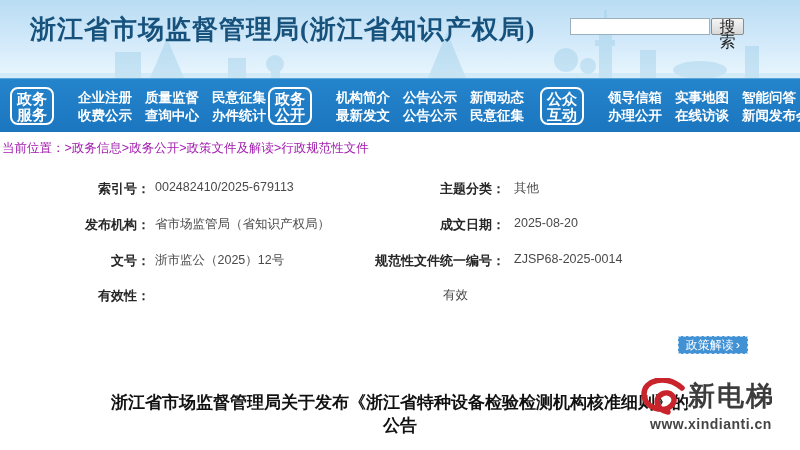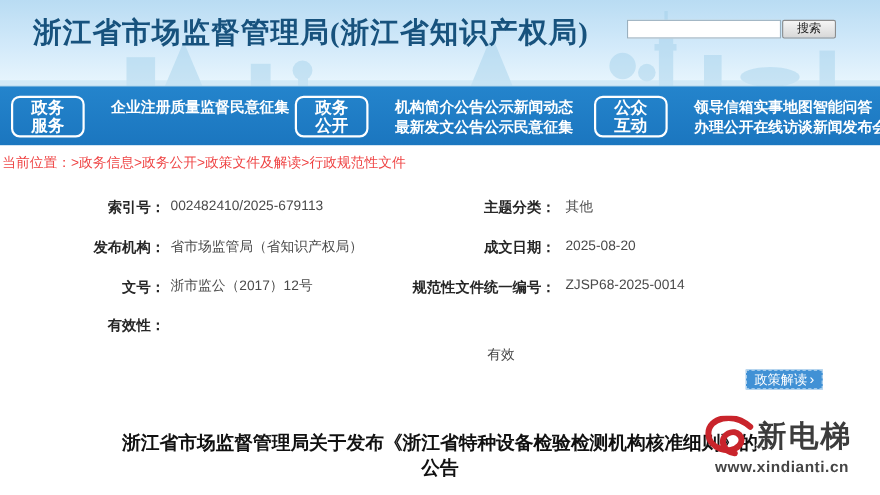--- a/index.html
+++ b/index.html
@@ -7,39 +7,39 @@
          font-family:"Liberation Sans","DejaVu Sans",sans-serif;}
 
   
   .hdr{position:absolute;left:0;top:0;width:800px;height:78px;
        background:linear-gradient(180deg,#b9dcf3 0%,#d3eafa 55%,#e9f6fd 100%);}
   .skyline{position:absolute;left:0;bottom:0;width:800px;height:78px;}
   .site-title{position:absolute;left:30px;top:12px;font-size:26px;font-weight:bold;
        color:#17527d;font-family:"Liberation Serif","DejaVu Serif",serif;letter-spacing:1px;white-space:nowrap;}
   .search-input{position:absolute;left:570px;top:18px;width:132px;height:13px;
        border:1px solid #9ab0bf;background:#fff;font-size:11px;padding:1px 3px;outline:none;}
-  .search-btn{position:absolute;left:711px;top:18px;width:49px;height:17px;
+  .search-btn{position:absolute;left:711px;top:18px;width:33px;height:17px;
        background:linear-gradient(#f5f5f5,#d8d8d8);border:1px solid #8c8c8c;border-radius:2px;
-       font-size:11px;color:#222;line-height:15px;text-align:center;cursor:pointer;padding:0;}
+       font-size:16px;color:#222;line-height:15px;text-align:center;cursor:pointer;padding:0;}
 
   
   .nav{position:absolute;left:0;top:78px;width:800px;height:54px;
        background:linear-gradient(180deg,#2484cc 0%,#1b76bf 100%);border-top:1px solid #5aa5d8;box-sizing:border-box;}
   .nav-sec{position:absolute;top:8px;display:flex;}
   .nav-sec.s1{left:10px;} .nav-sec.s2{left:268px;} .nav-sec.s3{left:540px;}
-  .nav-tab{width:67px;height:38px;box-sizing:border-box;border:2px solid #fff;border-radius:8px;
+  .nav-tab{width:44px;height:38px;box-sizing:border-box;border:2px solid #fff;border-radius:8px;
        color:#fff;font-weight:bold;font-size:15px;line-height:16px;text-align:center;
        padding-top:2px;cursor:pointer;flex:none;}
   .nav-items{display:flex;flex-direction:column;justify-content:space-between;
        margin-left:24px;padding:2px 0 3px 0;}
-  .nav-row{display:flex;white-space:nowrap;}
+  .nav-row{display:flex;gap:13px;white-space:nowrap;}
   .nav-row span{color:#fff;font-weight:bold;font-size:13.5px;cursor:pointer;}
 
   
-  .crumb{position:absolute;left:2px;top:140px;font-size:12.5px;color:#ef4444;white-space:nowrap;}
+  .crumb{position:absolute;left:2px;top:140px;font-size:12.5px;color:#a21caf;white-space:nowrap;}
   .crumb span{display:inline;}
 
   
   .m-label{position:absolute;font-size:13px;font-weight:bold;color:#262626;text-align:right;white-space:nowrap;}
   .m-value{position:absolute;font-size:12.5px;color:#4a4a4a;white-space:nowrap;}
   .ll{left:40px;width:110px;text-align:right;} .lv{left:155px;}
   .rl{left:325px;width:180px;} .rv{left:514px;}
   .r1{top:180px;} .r2{top:216px;} .r3{top:252px;} .r4{top:287px;}
 
   .policy-btn{position:absolute;left:678px;top:336px;width:70px;height:18px;box-sizing:border-box;
@@ -97,20 +97,25 @@
       <div class="nav-tab">
         <div>政务</div>
         <div>服务</div>
       </div>
       <div class="nav-items">
         <div class="nav-row">
           <span>企业注册</span>
           <span>质量监督</span>
           <span>民意征集</span>
         </div>
+        <div class="nav-row">
+          <span>收费公示</span>
+          <span>查询中心</span>
+          <span>办件统计</span>
+        </div>
       </div>
     </div>
 
     <div class="nav-sec s2">
       <div class="nav-tab">
         <div>政务</div>
         <div>公开</div>
       </div>
       <div class="nav-items">
         <div class="nav-row">
@@ -153,26 +158,26 @@
     <span class="m-value lv r1">002482410/2025-679113</span>
     <span class="m-label rl r1">主题分类：</span>
     <span class="m-value rv r1">其他</span>
 
     <span class="m-label ll r2">发布机构：</span>
     <span class="m-value lv r2">省市场监管局（省知识产权局）</span>
     <span class="m-label rl r2">成文日期：</span>
     <span class="m-value rv r2">2025-08-20</span>
 
     <span class="m-label ll r3">文号：</span>
-    <span class="m-value lv r3">浙市监公（2017）12号</span>
+    <span class="m-value lv r3">浙市监公（2025）12号</span>
     <span class="m-label rl r3">规范性文件统一编号：</span>
     <span class="m-value rv r3">ZJSP68-2025-0014</span>
 
     <span class="m-label ll r4">有效性：</span>
-    <span class="m-value r4" style="left:443px;margin-top:27px;">有效</span>
+    <span class="m-value r4" style="left:443px;">有效</span>
 
     <button class="policy-btn">
       <span>政策解读</span>
       <span class="chev">›</span>
     </button>
   </div>
 
   <div class="art-title">
     <div>浙江省市场监督管理局关于发布《浙江省特种设备检验检测机构核准细则》的</div>
     <div>公告</div>

